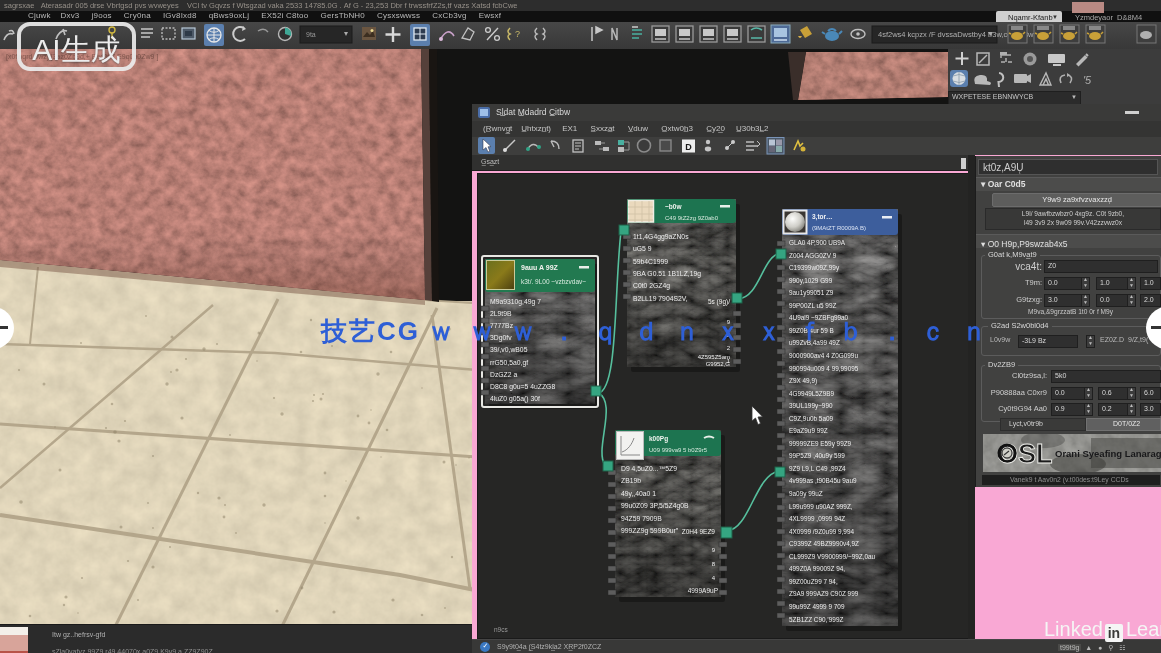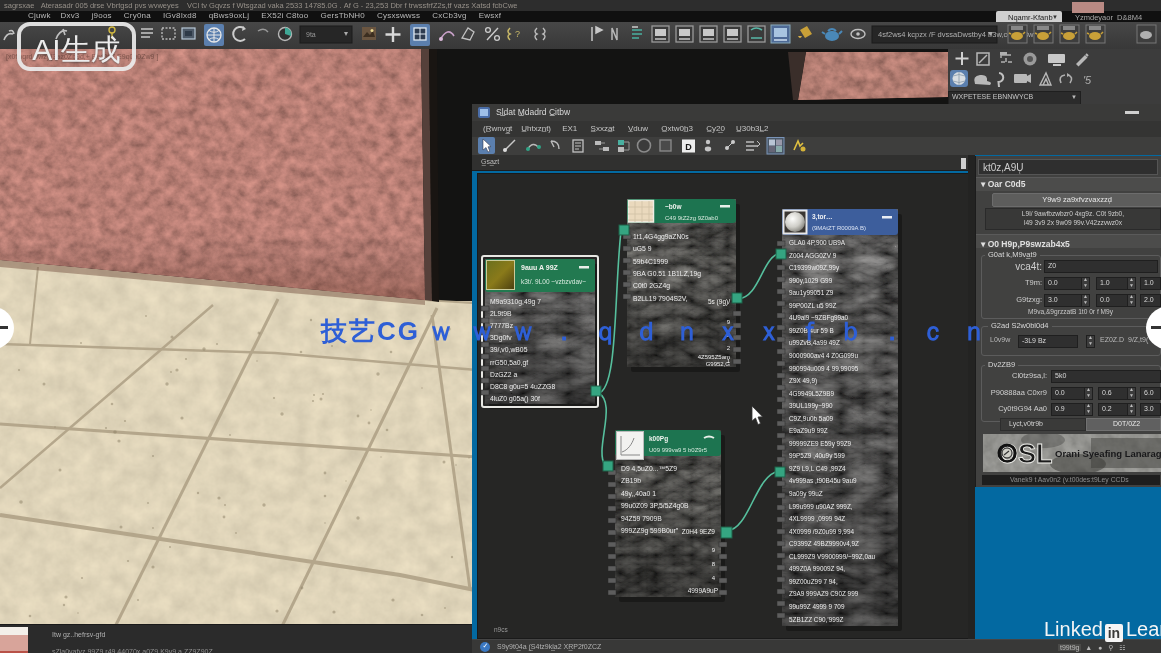--- a/index.html
+++ b/index.html
@@ -269,21 +269,21 @@
 <path d="M113,34 q-3,-7 4,-8 M120,26 q6,2 2,8" stroke="#b0b0b0" stroke-width="1.6" fill="none"></path>
         <path d="M119,24 l3,2 -3,2" fill="#b0b0b0"></path>
 <text x="135" y="35" font-size="11" fill="#b0b0b0" font-family="Liberation Sans" font-style="italic">'5</text>
 </svg>
     <div class="abs" style="left:0;top:42px;width:131px;height:12px;background:#2b2b2b;border:1px solid #1f1f1f;">
       <div class="gtx" style="position:absolute;left:3px;top:1px;font-size:7px;color:#c5c5c5;">WXPETESE EBNNWYCB</div>
       <div style="position:absolute;right:3px;top:2px;font-size:6px;color:#bbb;">▼</div>
     </div>
   </div>
 
-  <div class="abs" id="editor" style="left:472px;top:104px;width:689px;height:549px;background:#0369a1;">
+  <div class="abs" id="editor" style="left:472px;top:104px;width:689px;height:549px;background:#f9a8d4;">
 
     <div class="abs" style="left:0;top:0;width:689px;height:17px;background:#3a3a39;border-bottom:1px solid #2b2b2b;">
       <div class="abs" style="left:6px;top:3px;width:12px;height:11px;background:#4a6da8;border-radius:2px;">
           <div style="position:absolute;left:2px;top:2px;width:8px;height:7px;background:#9fc0e8;"></div>
         </div>
       <span class="gtx" style="position:absolute;left:24px;top:3px;font-size:8.5px;color:#d8d8d8;">Sl̲dat M̲dadrd C̲itbw</span>
       <div class="abs" style="left:653px;top:7px;width:14px;height:3px;background:#cfcfcf;"></div>
     </div>
 
     <div class="abs" style="left:0;top:17px;width:689px;height:16px;background:#343433;">
@@ -571,21 +571,21 @@
           <span class="gtx" style="position:absolute;left:5px;top:1px;font-size:8.5px;font-weight:bold;color:#e0e0e0;text-align:center;">▾ Oar C0d5</span>
         </div>
 <div class="abs" style="left:16px;top:37px;width:168px;height:12px;background:#5d5d5c;border:1px solid #6c6c6c;border-radius:2px;">
           <span class="gtx" style="position:absolute;left:50%;transform:translateX(-50%);top:1px;font-size:7.5px;color:#e8e8e8;">Y9w9 za9xfvzvaxzzd̜</span>
         </div>
 <div class="abs" style="left:9px;top:52px;width:174px;height:20px;background:#383837;border:1px solid #2a2a2a;text-align:center;">
           <span class="gtx" style="position:absolute;left:0;right:0;top:1px;font-size:6.6px;color:#cfcfcf;">L9l/ 9awfbzwbzr0 4xg9z. C0t 9zb0,</span>
           <span class="gtx" style="position:absolute;left:0;right:0;top:10px;font-size:6.6px;color:#cfcfcf;">l49 3v9 2x 9w09 99v.V42zzvwz0x</span>
         </div>
 <div class="abs" style="left:0px;top:78px;width:186px;height:13px;background:#4c4c4b;border-top:1px solid #5a5a5a;">
-          <span class="gtx" style="position:absolute;left:5px;top:4px;font-size:8.5px;font-weight:bold;color:#e0e0e0;">▾ O0 H9p,P9swzab4x5</span>
+          <span class="gtx" style="position:absolute;left:5px;top:4px;font-size:8.5px;font-weight:normal;color:#e0e0e0;">▾ O0 H9p,P9swzab4x5</span>
         </div>
 <div class="abs" style="left:5px;top:99px;width:178px;height:62px;border:1px solid #5c5c5c;border-radius:3px;"></div>
 <span class="gtx" style="position:absolute;left:9px;top:94px;font-size:7.5px;color:#d8d8d8;background:#414140;padding:0 3px;">G0at k,M9va̲t9</span>
 <span class="gtx" style="position:absolute;right:120px;top:105px;font-size:10px;color:#cfcfcf;">vca4t:</span>
 <div class="abs" style="left:68px;top:104px;width:112px;height:11px;background:#2f2f2f;border:1px solid #1f1f1f;">
           <span class="gtx" style="position:absolute;left:3px;top:1px;font-size:7px;color:#d8d8d8;">Z0</span>
         </div>
 <span class="gtx" style="position:absolute;right:120px;top:122px;font-size:7.5px;color:#cfcfcf;">T9m:</span>
 <div class="abs" style="left:68px;top:121px;width:36px;height:11px;background:#2f2f2f;border:1px solid #1f1f1f;">
           <span class="gtx" style="position:absolute;left:3px;top:1px;font-size:7px;color:#d8d8d8;">0.0</span>

